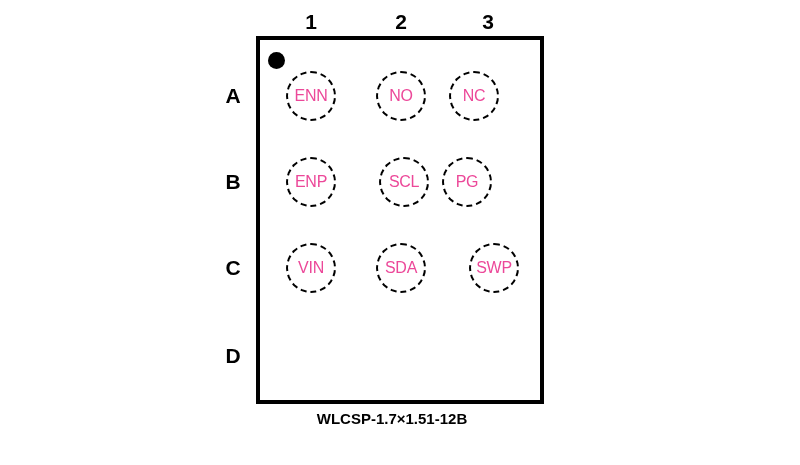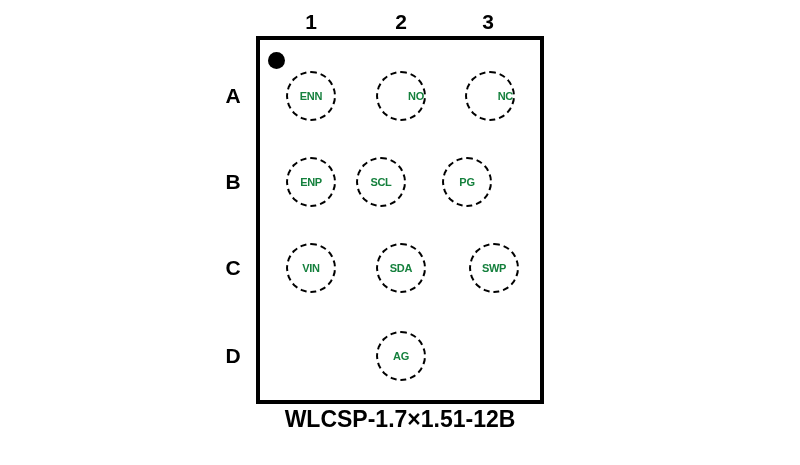--- a/index.html
+++ b/index.html
@@ -76,36 +76,36 @@
     height: 50px;
     border: 2.5px dashed #000;
     border-radius: 50%;
     box-sizing: border-box;
     display: flex;
     align-items: center;
     justify-content: center;
     background: transparent;
   }
   .ball span {
-    font-size: 11px;
-    font-weight: bold;
+    font-size: 16px;
+    font-weight: normal;
     letter-spacing: -0.3px;
     line-height: 14px;
-    color: #15803d;
+    color: #ec4899;
     white-space: nowrap;
   }
 
   
   .caption {
     position: absolute;
-    left: 256px;
+    left: 248px;
     top: 408px;
     width: 288px;
     text-align: center;
-    font-size: 23px;
+    font-size: 15px;
     font-weight: bold;
     line-height: 22px;
     color: #000;
   }
 </style>
 </head>
 <body>
 
 <div id="pkg-diagram">
 
@@ -118,46 +118,43 @@
   <div class="row-label" style="left:218px; top:256px;">C</div>
   <div class="row-label" style="left:218px; top:344px;">D</div>
 
   <div class="pkg-body"></div>
 
   <div class="pin1-dot"></div>
 
   <div class="ball" style="left:286px; top:71px;">
     <span>ENN</span>
   </div>
-  <div class="ball" style="left:376px; top:71px;justify-content:flex-end;">
+  <div class="ball" style="left:376px; top:71px;">
     <span>NO</span>
   </div>
-  <div class="ball" style="left:465px; top:71px;justify-content:flex-end;">
+  <div class="ball" style="left:449px; top:71px;">
     <span>NC</span>
   </div>
 
   <div class="ball" style="left:286px; top:157px;">
     <span>ENP</span>
   </div>
-  <div class="ball" style="left:356px; top:157px;">
+  <div class="ball" style="left:379px; top:157px;">
     <span>SCL</span>
   </div>
   <div class="ball" style="left:442px; top:157px;">
     <span>PG</span>
   </div>
 
   <div class="ball" style="left:286px; top:243px;">
     <span>VIN</span>
   </div>
   <div class="ball" style="left:376px; top:243px;">
     <span>SDA</span>
   </div>
   <div class="ball" style="left:469px; top:243px;">
     <span>SWP</span>
   </div>
 
-  <div class="ball" style="left:376px; top:331px;">
-    <span>AG</span>
-  </div>
 
   <div class="caption">WLCSP-1.7×1.51-12B</div>
 
 </div>
 
 </body></html>

